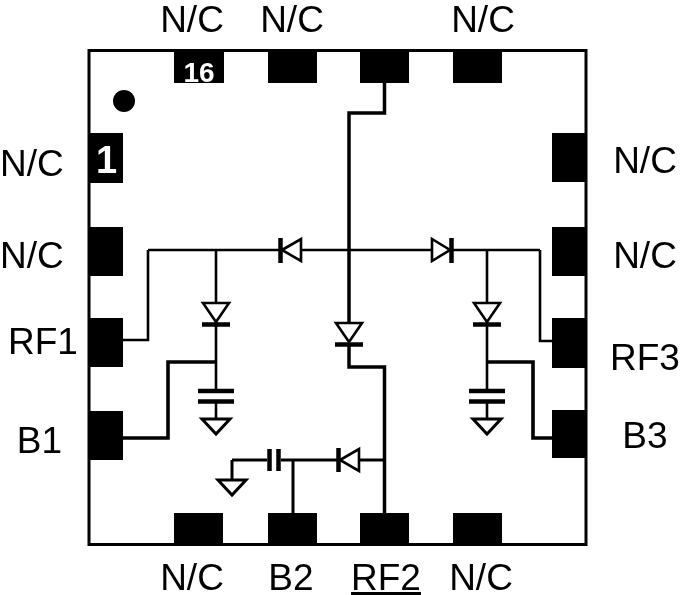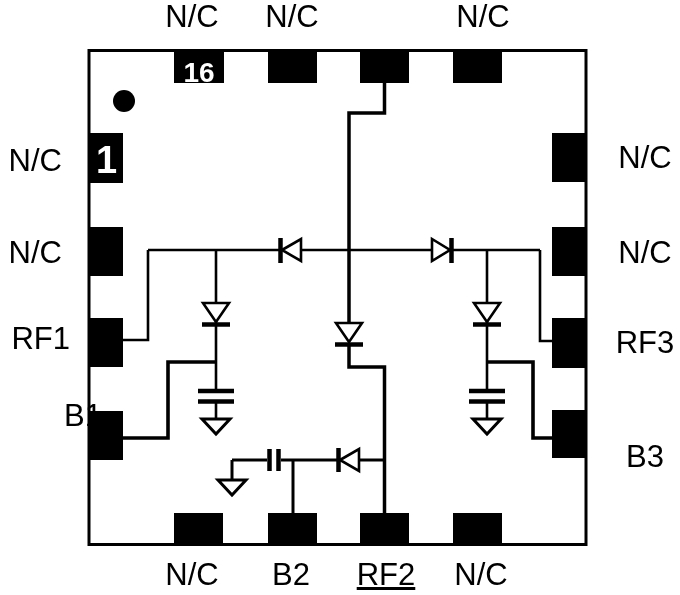--- a/index.html
+++ b/index.html
@@ -15,21 +15,21 @@
     background: #ffffff;
     font-family: "Liberation Sans", sans-serif;
   }
   #schematic-svg {
     position: absolute;
     left: 0;
     top: 0;
   }
   .lbl {
     position: absolute;
-    font-size: 31px;
+    font-size: 37px;
     line-height: 1;
     color: #000000;
     white-space: nowrap;
     letter-spacing: 0px;
   }
   .lbl.center { text-align: center; }
   .lbl.right  { text-align: right; }
   .pinnum {
     position: absolute;
     color: #ffffff;
@@ -167,23 +167,23 @@
   <span class="lbl center" style="left:438px; top:1px; width:90px;">N/C</span>
 
   <span class="lbl center" style="left:147px; top:559px; width:90px;">N/C</span>
   <span class="lbl center" style="left:246px; top:559px; width:90px;">B2</span>
   <span class="lbl center" style="left:341px; top:559px; width:90px;text-decoration:underline;">RF2</span>
   <span class="lbl center" style="left:436px; top:559px; width:90px;">N/C</span>
 
   <span class="lbl right" style="left:0px; top:145px; width:62px;">N/C</span>
   <span class="lbl right" style="left:0px; top:237px; width:62px;">N/C</span>
   <span class="lbl right" style="left:8px; top:323px; width:62px;">RF1</span>
-  <span class="lbl right" style="left:0px; top:400px; width:62px;padding-left:40px;">B1</span>
+  <span class="lbl right" style="left:0px; top:422px; width:62px;">B1</span>
 
   <span class="lbl center" style="left:609px; top:142px; width:72px;">N/C</span>
   <span class="lbl center" style="left:609px; top:237px; width:72px;">N/C</span>
-  <span class="lbl center" style="left:609px; top:327px; width:72px;">RF3</span>
-  <span class="lbl center" style="left:609px; top:417px; width:72px;margin-top:24px;">B3</span>
+  <span class="lbl center" style="left:609px; top:339px; width:72px;">RF3</span>
+  <span class="lbl center" style="left:609px; top:417px; width:72px;">B3</span>
 
   <span id="pin16-num" class="pinnum" style="left:174px; top:59px; width:50px;">16</span>
   <span id="pin1-num" class="pinnum" style="left:90px; top:141px; width:33px;">1</span>
 
 </div>
 
 </body></html>

